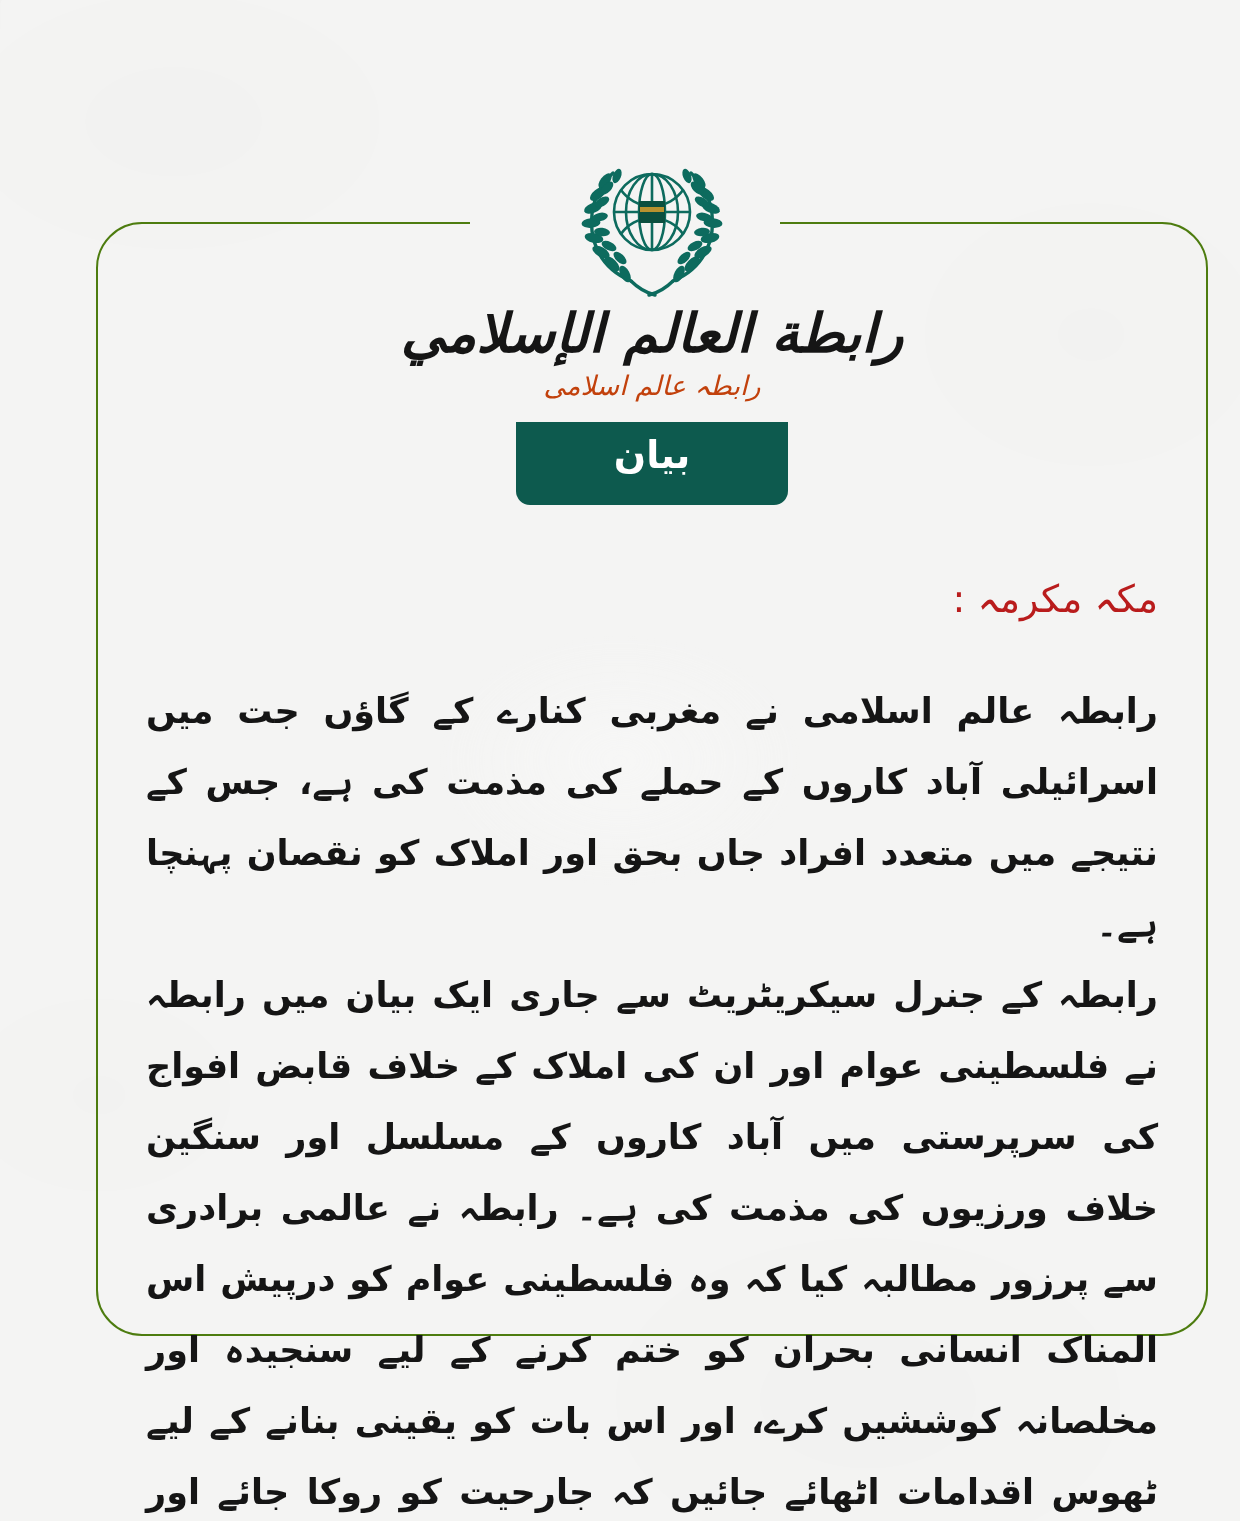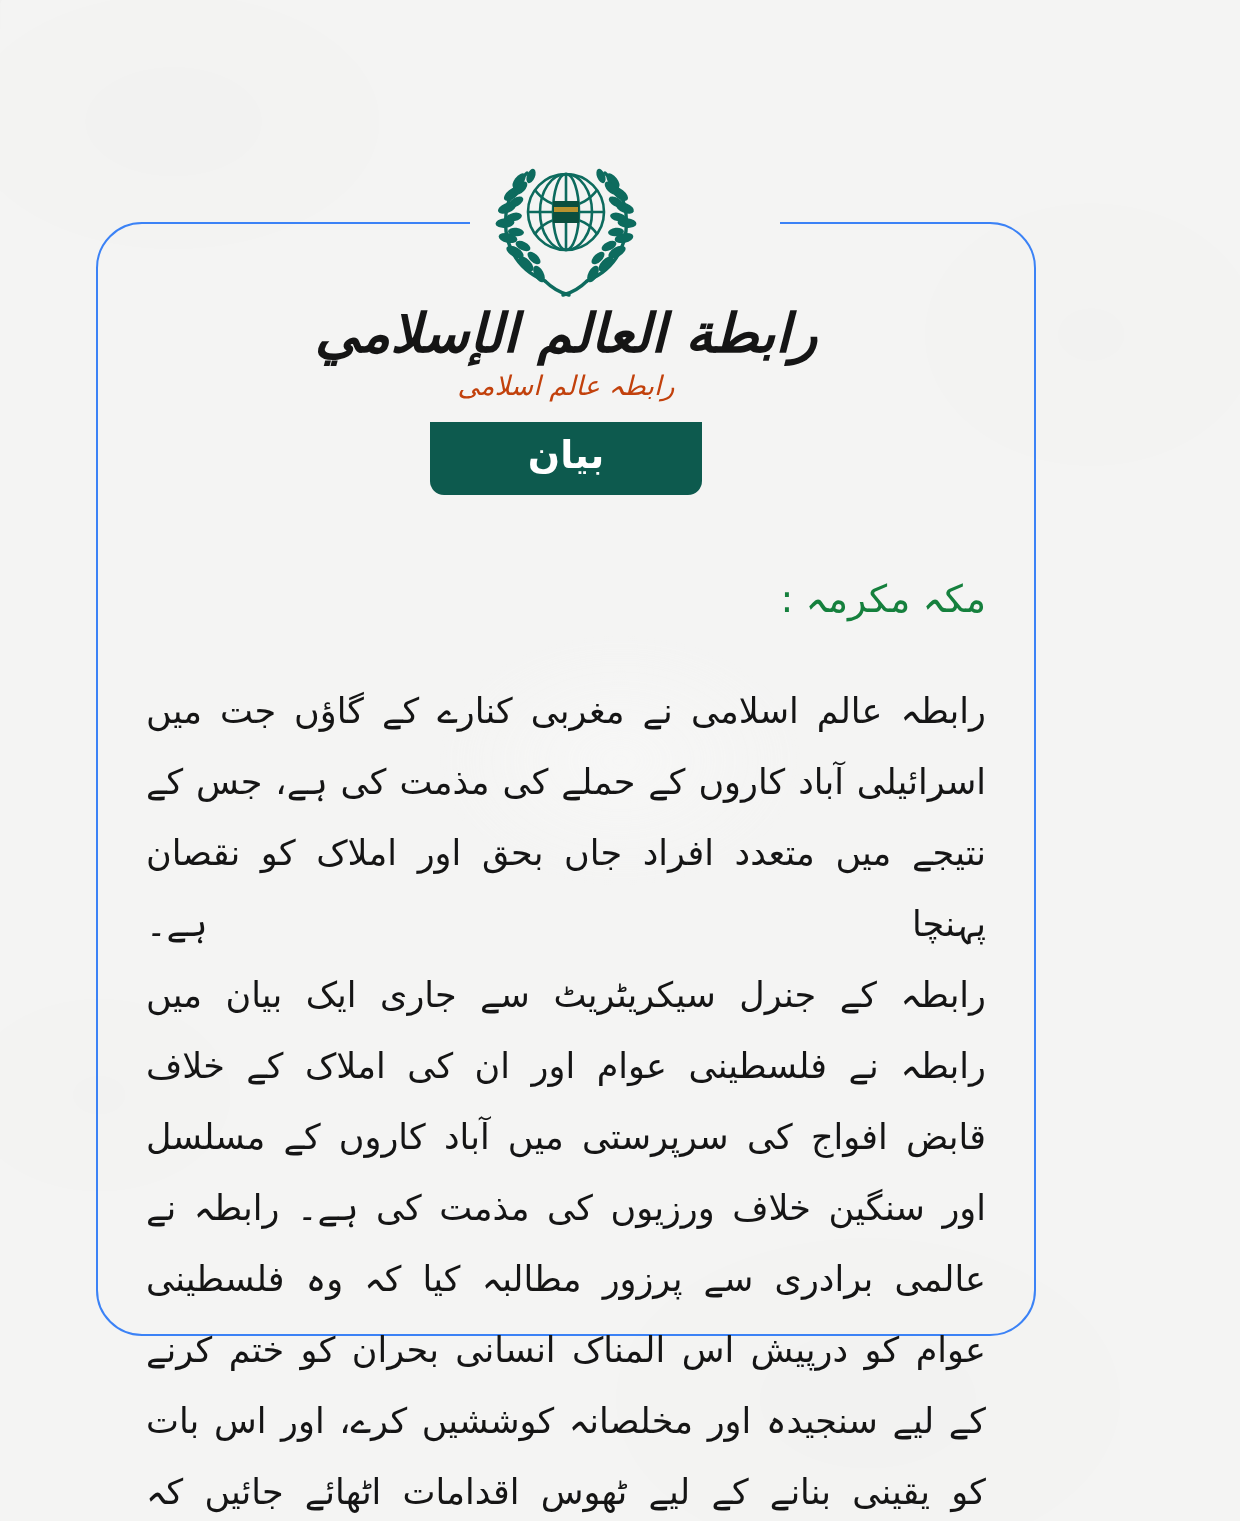--- a/index.html
+++ b/index.html
@@ -33,23 +33,23 @@
       linear-gradient(117deg, rgba(0,0,0,.010) 0 2px, transparent 2px 14px),
       linear-gradient(63deg,  rgba(0,0,0,.008) 0 1px, transparent 1px 11px),
       linear-gradient(91deg,  rgba(0,0,0,.007) 0 1px, transparent 1px 23px);
   }
 
   
   #statement-card {
     position: absolute;
     left: 96px;
     top: 222px;
-    width: 940px;
+    width: 1112px;
     height: 1114px;
-    border: 2px solid #3b82f6;
+    border: 2px solid #4d7c0f;
     border-radius: 46px;
     z-index: 1;
   }
 
   
   #frame-gap {
     position: absolute;
     left: 372px;          
     top: -6px;
     width: 310px;
@@ -101,40 +101,40 @@
     font-style: italic;
   }
 
   
   #statement-badge {
     position: absolute;
     left: 50%;
     transform: translateX(-50%);
     top: 198px;
     min-width: 272px;
-    padding: 9px 44px 15px;
+    padding: 9px 44px 25px;
     background: #0d5a4e;
     color: #ffffff;
     text-align: center;
     font-size: 38px;
     line-height: 1.28;
     font-weight: 600;
     direction: rtl;
     border-radius: 0 0 14px 14px;
     z-index: 3;
   }
 
   
   #dateline {
     position: absolute;
     right: 48px;
     top: 350px;
     font-size: 38px;
     line-height: 1.35;
-    color: #15803d;
+    color: #b91c1c;
     direction: rtl;
     white-space: nowrap;
     z-index: 3;
   }
 
   
   #statement-body {
     position: absolute;
     right: 48px;
     left: 48px;
@@ -145,20 +145,21 @@
     z-index: 3;
   }
   #statement-body p {
     font-size: 35px;
     line-height: 71px;
     color: #151515;
     direction: rtl;
     text-align: justify;
     text-align-last: justify;
     word-spacing: 1px;
+    font-weight: bold;
   }
   #statement-body p + p { margin-top: 0; }
   #statement-body p.last-para {
     text-align-last: justify;
   }
 </style>
 </head>
 <body>
 
 <div id="paper-texture"></div>

